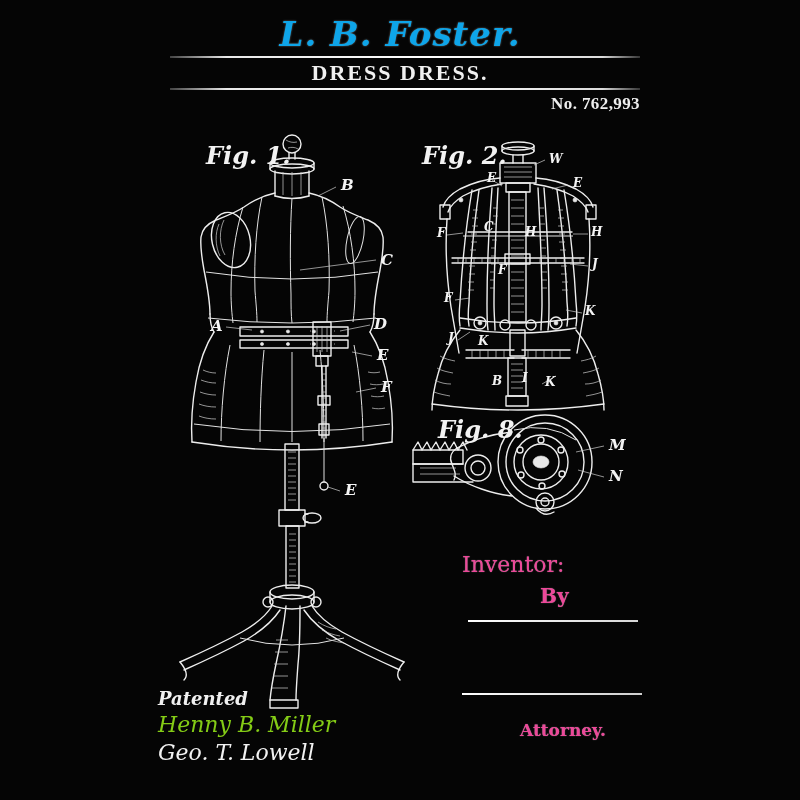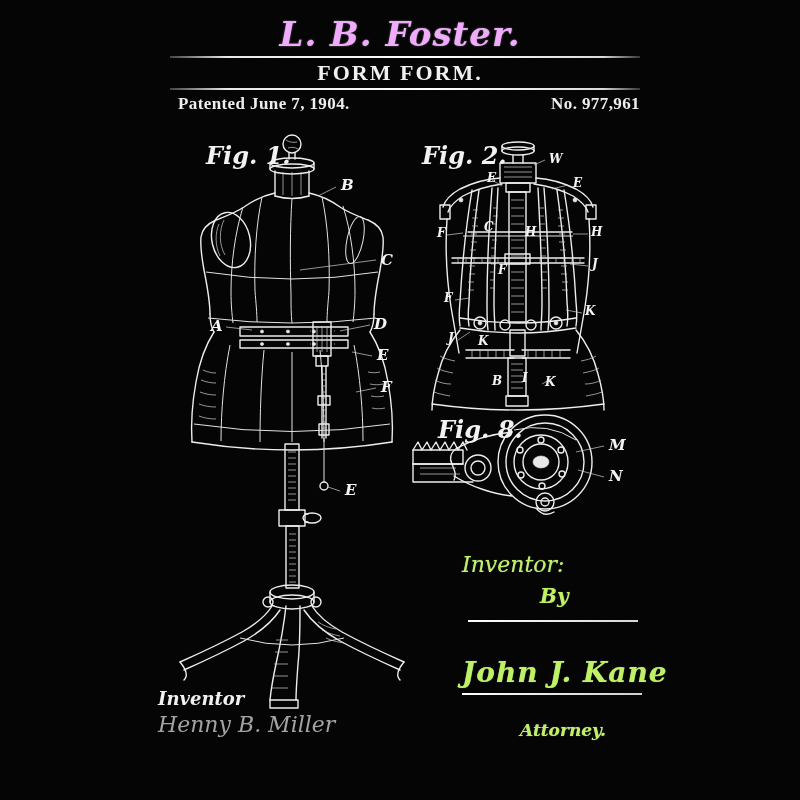--- a/index.html
+++ b/index.html
@@ -3,21 +3,21 @@
 <meta charset="utf-8">
 <style>
   html,body{margin:0;padding:0;background:#000;}
   body{width:800px;height:800px;overflow:hidden;
        font-family:"Liberation Serif",serif;color:#fff;}
   .sheet{position:relative;width:800px;height:800px;background:#050505;}
 
   
   .hdr-title{position:absolute;left:0;top:14px;width:800px;text-align:center;
     font-family:"DejaVu Serif",serif;font-style:italic;font-weight:700;
-    font-size:34px;letter-spacing:1px;color:#f0abfc;
+    font-size:34px;letter-spacing:1px;color:#0ea5e9;
     text-shadow:0 0 2px rgba(255,255,255,.45);}
   .rule{position:absolute;height:2px;left:170px;width:470px;
     background:linear-gradient(to right,rgba(255,255,255,.25),#e8e8e8 12%,#fff 55%,#dcdcdc 92%,rgba(255,255,255,.2));}
   .rule.r1{top:56px;}
   .rule.r2{top:88px;}
   .hdr-sub{position:absolute;left:0;top:60px;width:800px;text-align:center;
     font-family:"Liberation Serif",serif;font-weight:700;font-size:22px;
     letter-spacing:2px;color:#f0f0f0;}
   .hdr-date{position:absolute;left:178px;top:94px;font-weight:700;font-size:17px;
     letter-spacing:.4px;color:#ededed;}
@@ -27,56 +27,55 @@
   
   .figcap{position:absolute;font-family:"DejaVu Serif",serif;font-style:italic;
     font-weight:700;font-size:24px;color:#f2f2f2;}
 
   
   .ref{position:absolute;font-family:"DejaVu Serif",serif;font-style:italic;
     font-weight:700;font-size:15px;color:#f4f4f4;}
   .ref.sm{font-size:12px;}
 
   
-  .scr{position:absolute;font-family:"DejaVu Serif",serif;font-style:italic;
-    color:#bef264;text-shadow:0 0 1px rgba(255,255,255,.5);}
+  .scr{position:absolute;font-family:"DejaVu Serif",serif;
+    color:#ec4899;text-shadow:0 0 1px rgba(255,255,255,.5);}
   .sig-inventor{left:462px;top:552px;font-size:22px;}
   .sig-name{left:470px;top:582px;font-size:30px;font-weight:700;letter-spacing:1px;}
   .sig-underline{position:absolute;left:468px;top:620px;width:170px;height:2px;
     background:linear-gradient(to right,#fff,#d8d8d8);}
   .sig-by{left:540px;top:584px;font-size:20px;font-weight:700;}
   .sig-atty-name{left:462px;top:656px;font-size:28px;font-weight:700;letter-spacing:1px;}
   .sig-atty-ul{position:absolute;left:462px;top:693px;width:180px;height:2px;
     background:linear-gradient(to right,#fff,#cfcfcf);}
   .sig-atty{left:520px;top:720px;font-size:17px;font-weight:700;}
 
   .wit-title{position:absolute;left:158px;top:688px;font-family:"DejaVu Serif",serif;
     font-style:italic;font-weight:700;font-size:18px;color:#f0f0f0;}
   .wit-1{position:absolute;left:158px;top:712px;font-family:"DejaVu Serif",serif;
-    font-style:italic;font-size:22px;color:#a3a3a3;}
+    font-style:italic;font-size:22px;color:#84cc16;}
   .wit-2{position:absolute;left:158px;top:740px;font-family:"DejaVu Serif",serif;
     font-style:italic;font-size:22px;color:#f2f2f2;}
 
   svg{position:absolute;left:0;top:0;pointer-events:none;}
   .ln{fill:none;stroke:#ededed;stroke-width:1.4;stroke-linecap:round;stroke-linejoin:round;}
   .ln2{fill:none;stroke:#e2e2e2;stroke-width:1;}
   .lnt{fill:none;stroke:#d0d0d0;stroke-width:.7;}
   .fillw{fill:#e8e8e8;stroke:#e8e8e8;stroke-width:.6;}
 </style>
 </head>
 <body>
 
 <div class="sheet">
 
   <div class="hdr-title">L. B. Foster.</div>
   <div class="rule r1"></div>
-  <div class="hdr-sub">FORM FORM.</div>
+  <div class="hdr-sub">DRESS DRESS.</div>
   <div class="rule r2"></div>
-  <div class="hdr-date">Patented June 7, 1904.</div>
-  <div class="hdr-no">No. 977,961</div>
+  <div class="hdr-no">No. 762,993</div>
 
   <svg width="800" height="800" viewBox="0 0 800 800">
 
     <g>
 
       <circle cx="292" cy="144" r="9" class="ln"></circle>
       <path class="lnt" d="M286 140c3 2 7 3 11 2M288 148c3-1 7-1 10 1"></path>
 
       <path class="ln" d="M289 153v6M295 153v6"></path>
       <ellipse cx="292" cy="163" rx="22" ry="5" class="ln"></ellipse>
@@ -339,20 +338,20 @@
   <div class="ref sm" style="left:492px;top:374px">B</div>
   <div class="ref sm" style="left:522px;top:371px">I</div>
   <div class="ref sm" style="left:545px;top:375px">K</div>
 
   <div class="ref" style="left:609px;top:436px">M</div>
   <div class="ref" style="left:609px;top:467px">N</div>
 
   <div class="scr sig-inventor">Inventor:</div>
   <div class="sig-underline"></div>
   <div class="scr sig-by">By</div>
-  <div class="scr sig-atty-name">John J. Kane</div>
   <div class="sig-atty-ul"></div>
   <div class="scr sig-atty">Attorney.</div>
 
-  <div class="wit-title">Inventor</div>
+  <div class="wit-title">Patented</div>
   <div class="wit-1">Henny B. Miller</div>
+  <div class="wit-2">Geo. T. Lowell</div>
 
 </div>
 
 </body></html>

